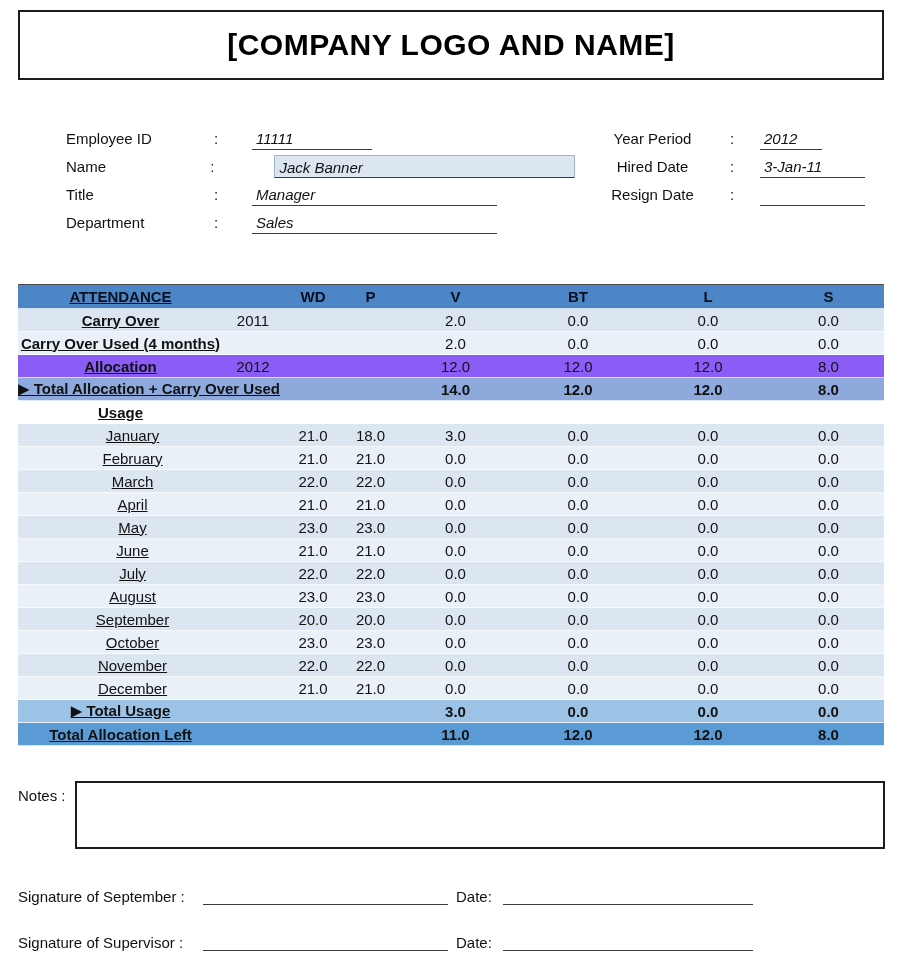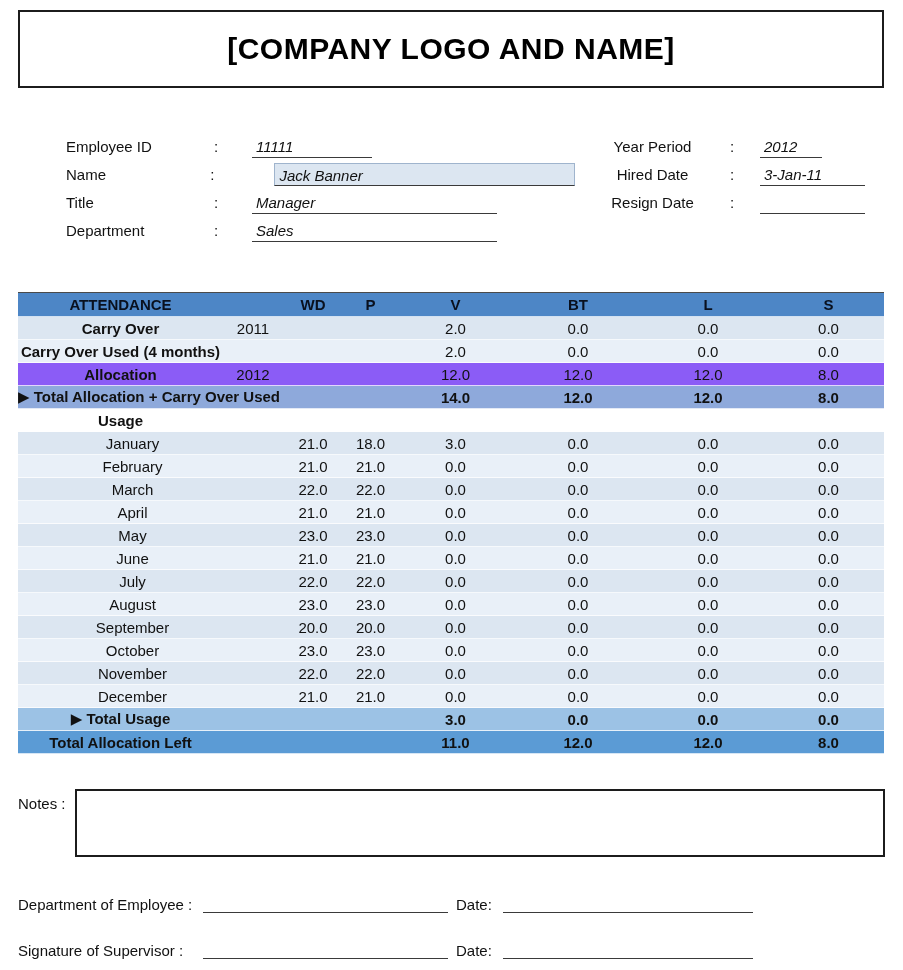--- a/index.html
+++ b/index.html
@@ -12,21 +12,21 @@
   .page {
     width: 903px;
     height: 970px;
     padding: 10px 18px 0 18px;
     position: relative;
   }
 
   
   .logo-box {
     width: 866px;
-    height: 78px;
+    height: 70px;
     border: 2px solid #1c1c1c;
     display: flex;
     align-items: center;
     justify-content: center;
   }
   .logo-box .title {
     font-size: 30px;
     font-weight: 700;
     letter-spacing: 0.5px;
     color: #000;
@@ -89,20 +89,21 @@
   table.attendance thead th {
     background: var(--header-blue, #4d86c6);
     font-weight: 700;
     height: 24px;
     color: #09101e;
   }
   th.col-label, td.col-label {
     text-align: left;
     padding-left: 6px;
     white-space: nowrap;
+    text-decoration: underline;
   }
   .row-carry-over   { background: var(--band-light, #dce6f1); }
   .row-carry-used   { background: var(--band-lighter, #e9f0f8); }
   .row-allocation   { background: #8b5cf6; }
   .row-total-alloc  { background: var(--total-alloc-blue, #8ea9db); }
   .row-usage-header { background: #ffffff; }
   .row-month-a      { background: var(--band-light, #dce6f1); }
   .row-month-b      { background: var(--band-lighter, #e9f0f8); }
   .row-total-usage  { background: var(--total-usage-blue, #9cc2e5); }
   .row-total-left   { background: var(--total-left-blue, #5b9bd5); }
@@ -428,21 +429,21 @@
         </tr>
       </tbody>
   </table>
 
   <div class="notes-row">
     <span class="notes-label">Notes :</span>
     <div class="notes-box"></div>
   </div>
 
   <div class="sig-row">
-    <span class="sig-label">Department of Employee :</span>
+    <span class="sig-label">Signature of September :</span>
     <span class="sig-line"></span>
     <span class="date-label">Date:</span>
     <span class="date-line"></span>
   </div>
   <div class="sig-row second">
     <span class="sig-label">Signature of Supervisor :</span>
     <span class="sig-line"></span>
     <span class="date-label">Date:</span>
     <span class="date-line"></span>
   </div>

